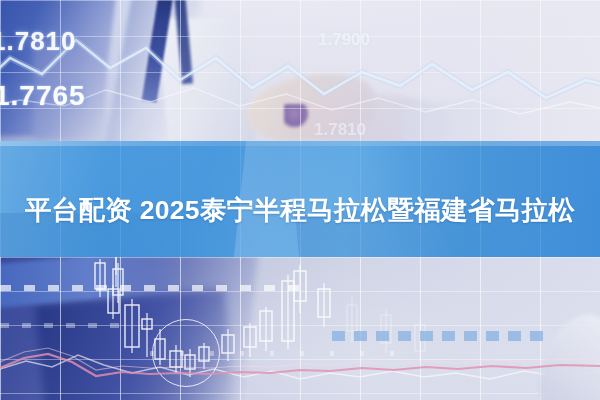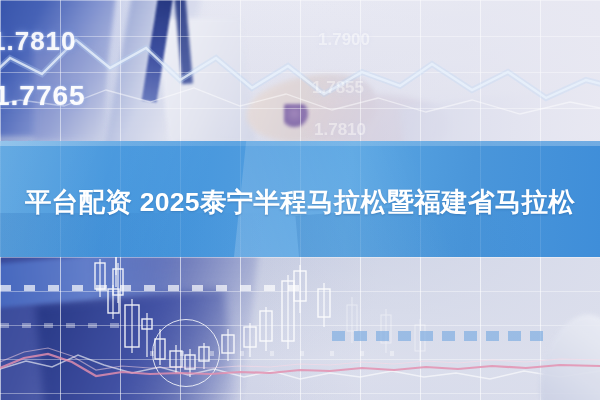--- a/index.html
+++ b/index.html
@@ -139,21 +139,21 @@
   .band-top-hl {
     position:absolute; left:0; top:0; width:600px; height:5px;
     background:linear-gradient(90deg, rgba(255,255,255,.30), rgba(255,255,255,.10) 40%, rgba(255,255,255,.26));
   }
   .band-grid {
     position:absolute; left:0; top:0; width:600px; height:116px;
     background-image:repeating-linear-gradient(to right, rgba(255,255,255,0.10) 0 1px, rgba(255,255,255,0) 1px 60px);
   }
 
   .title-wrap {
-    position:absolute; left:0; top:4px; width:600px; height:116px;
+    position:absolute; left:0; top:12px; width:600px; height:116px;
     display:flex; flex-direction:column;
     align-items:center; justify-content:center;
     gap:2px;
   }
   .t-line {
     color:#ffffff;
     font-size:26.5px;
     font-weight:700;
     letter-spacing:.3px;
     line-height:1.25;
@@ -250,21 +250,20 @@
     <svg class="glowline" viewBox="0 0 660 90" preserveAspectRatio="none">
       <polyline points="0,58 30,30 62,46 96,12 130,40 166,20 200,52 236,30 272,60 308,38 344,66 382,44 420,58 452,36 492,62 528,44 566,70 606,52 660,66" fill="none" stroke="#ffffff" stroke-width="2.4" opacity="0.85"></polyline>
       <polyline points="0,58 30,30 62,46 96,12 130,40 166,20 200,52 236,30 272,60 308,38 344,66 382,44 420,58 452,36 492,62 528,44 566,70 606,52 660,66" fill="none" stroke="#bcd6f5" stroke-width="6" opacity="0.32"></polyline>
       <polyline points="0,80 40,72 84,78 126,62 170,74 214,60 260,78 306,66 352,82 398,70 446,84 492,72 540,86 590,74 640,84" fill="none" stroke="#ffffff" stroke-width="1.3" opacity="0.5"></polyline>
     </svg>
 
     <div class="px px-1">1.7810</div>
     <div class="px px-2">1.7765</div>
 
     <div class="px-f px-f1">1.7900</div>
-    <div class="px-f px-f2">1.7855</div>
     <div class="px-f px-f3">1.7810</div>
 
     <div class="px-faint-bl">08:47</div>
   </div>
 
   <div class="band">
     <div class="band-fold-a"></div>
     <div class="band-fold-b"></div>
     <div class="band-fold-c"></div>
     <div class="band-fold-d"></div>

